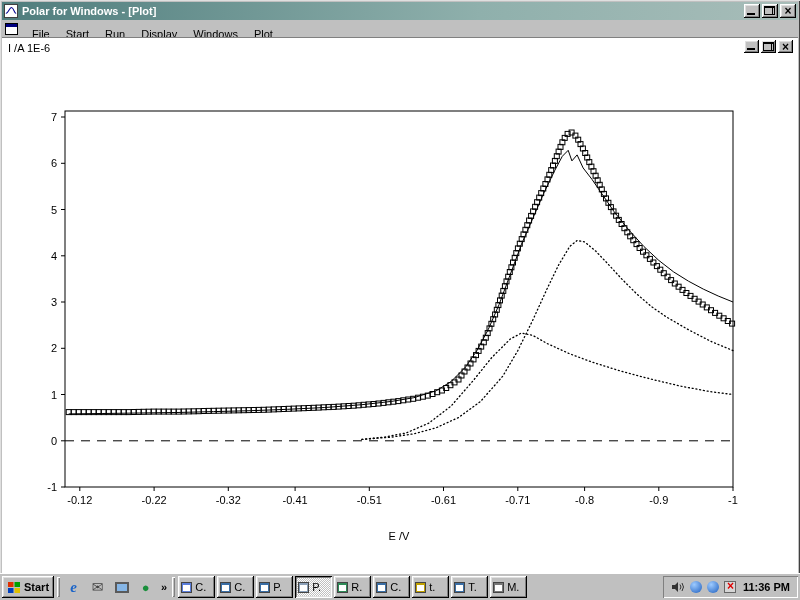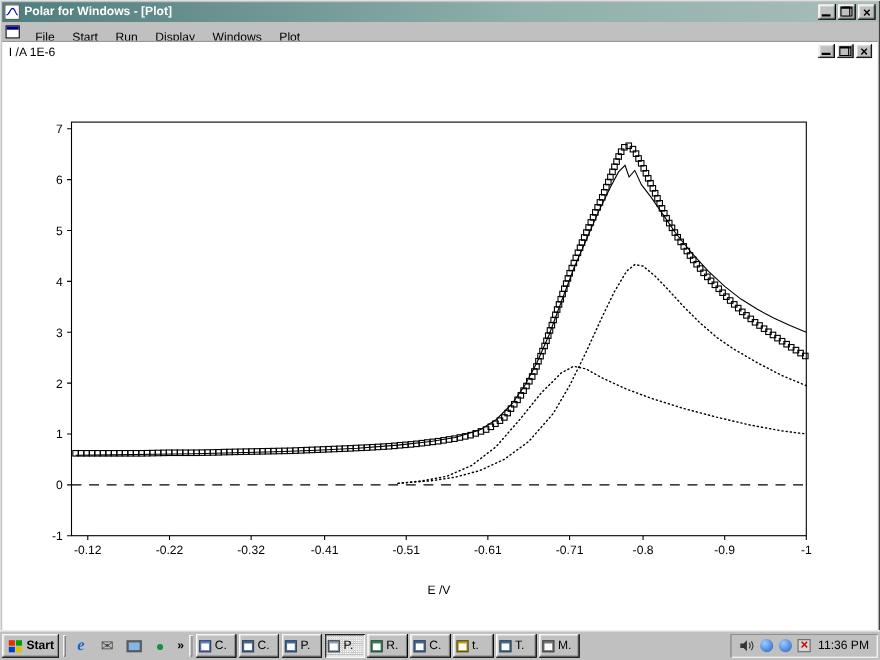--- a/index.html
+++ b/index.html
@@ -56,21 +56,21 @@
   .task-btn.active{box-shadow:inset 1px 1px 0 #000,inset -1px -1px 0 #fff,inset 2px 2px 0 #808080,inset -2px -2px 0 #dfdfdf;
     background-image:conic-gradient(#fff 25%,#c0c0c0 0 50%,#fff 0 75%,#c0c0c0 0);background-size:2px 2px;}
   .task-icon{width:11px;height:11px;border:1px solid #444;background:#3a6ea5;flex:none;position:relative;}
   .task-icon::after{content:"";position:absolute;left:1px;right:1px;bottom:1px;height:6px;background:#fff;}
   .spacer{flex:1;}
   .tray{height:22px;display:flex;align-items:center;gap:5px;padding:0 8px;
     box-shadow:inset 1px 1px 0 #808080,inset -1px -1px 0 #fff;}
   .tray-circle{width:12px;height:12px;border-radius:50%;background:radial-gradient(circle at 35% 30%,#9ecbff,#1f5fbf);}
   .tray-x{position:relative;width:12px;height:12px;background:#d6d6d6;border:1px solid #666;}
   .tray-x::after{content:"\00d7";position:absolute;top:-3px;left:2px;color:#d00;font-weight:bold;font-size:12px;}
-  .clock{padding-left:2px;}
+  .clock{padding-left:2px;font-weight:bold;}
 </style>
 </head>
 <body>
 
 <div class="screen">
 
   <div class="titlebar">
     <svg class="app-icon" viewBox="0 0 14 14">
       <rect x="0" y="0" width="14" height="14" fill="#fff"></rect>
       <path d="M1 10 C4 10 5 3 7.5 3 C10.5 3 10.5 10 13 10" stroke="#000090" fill="none" stroke-width="1.2"></path>

